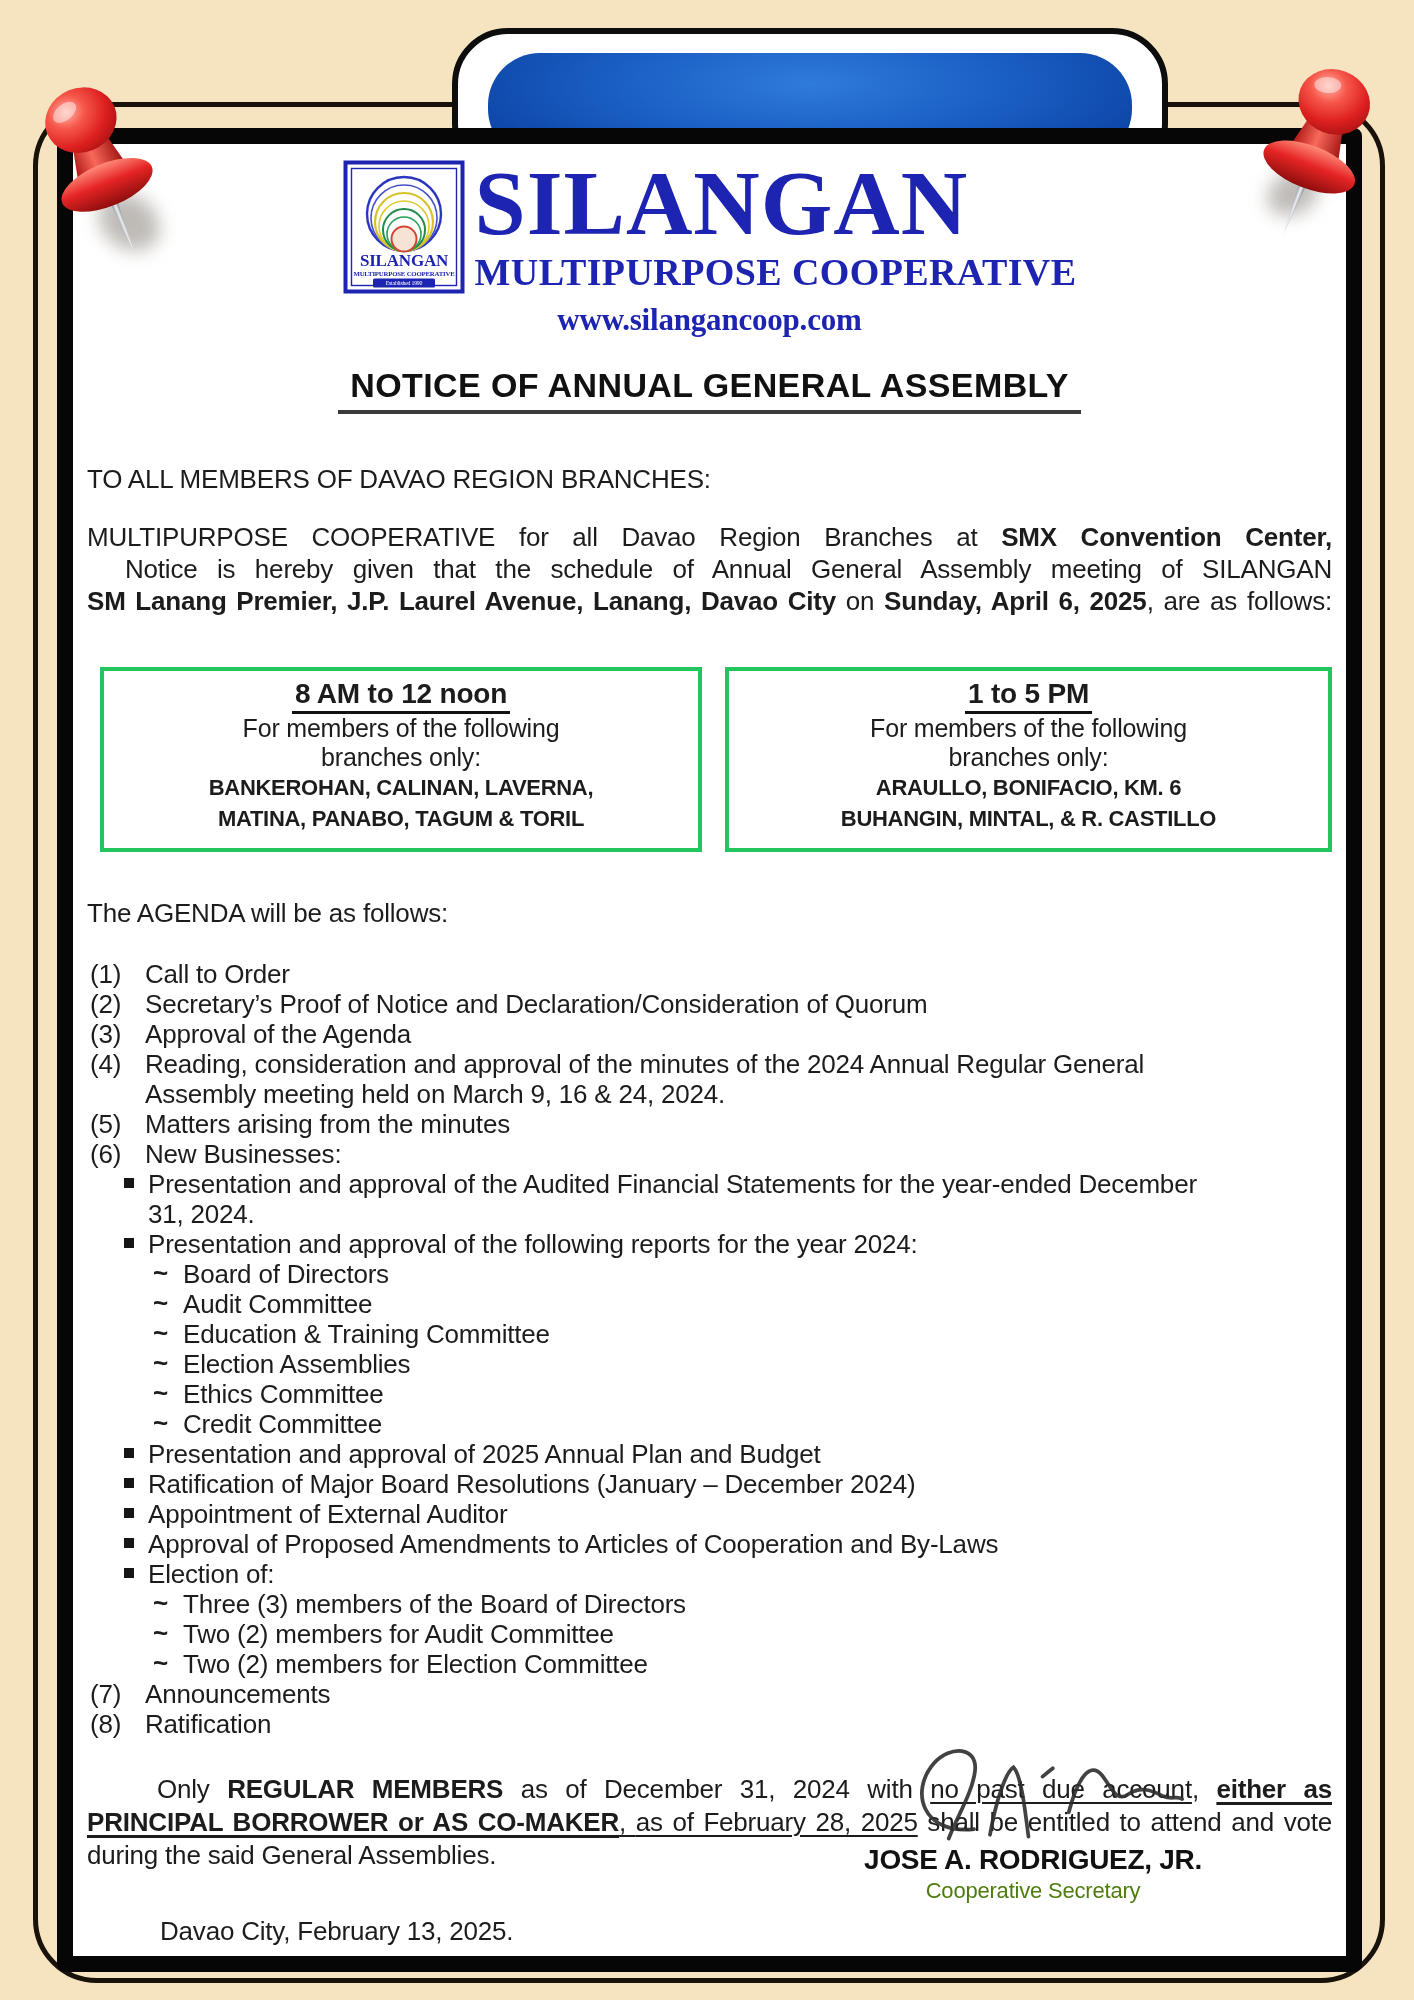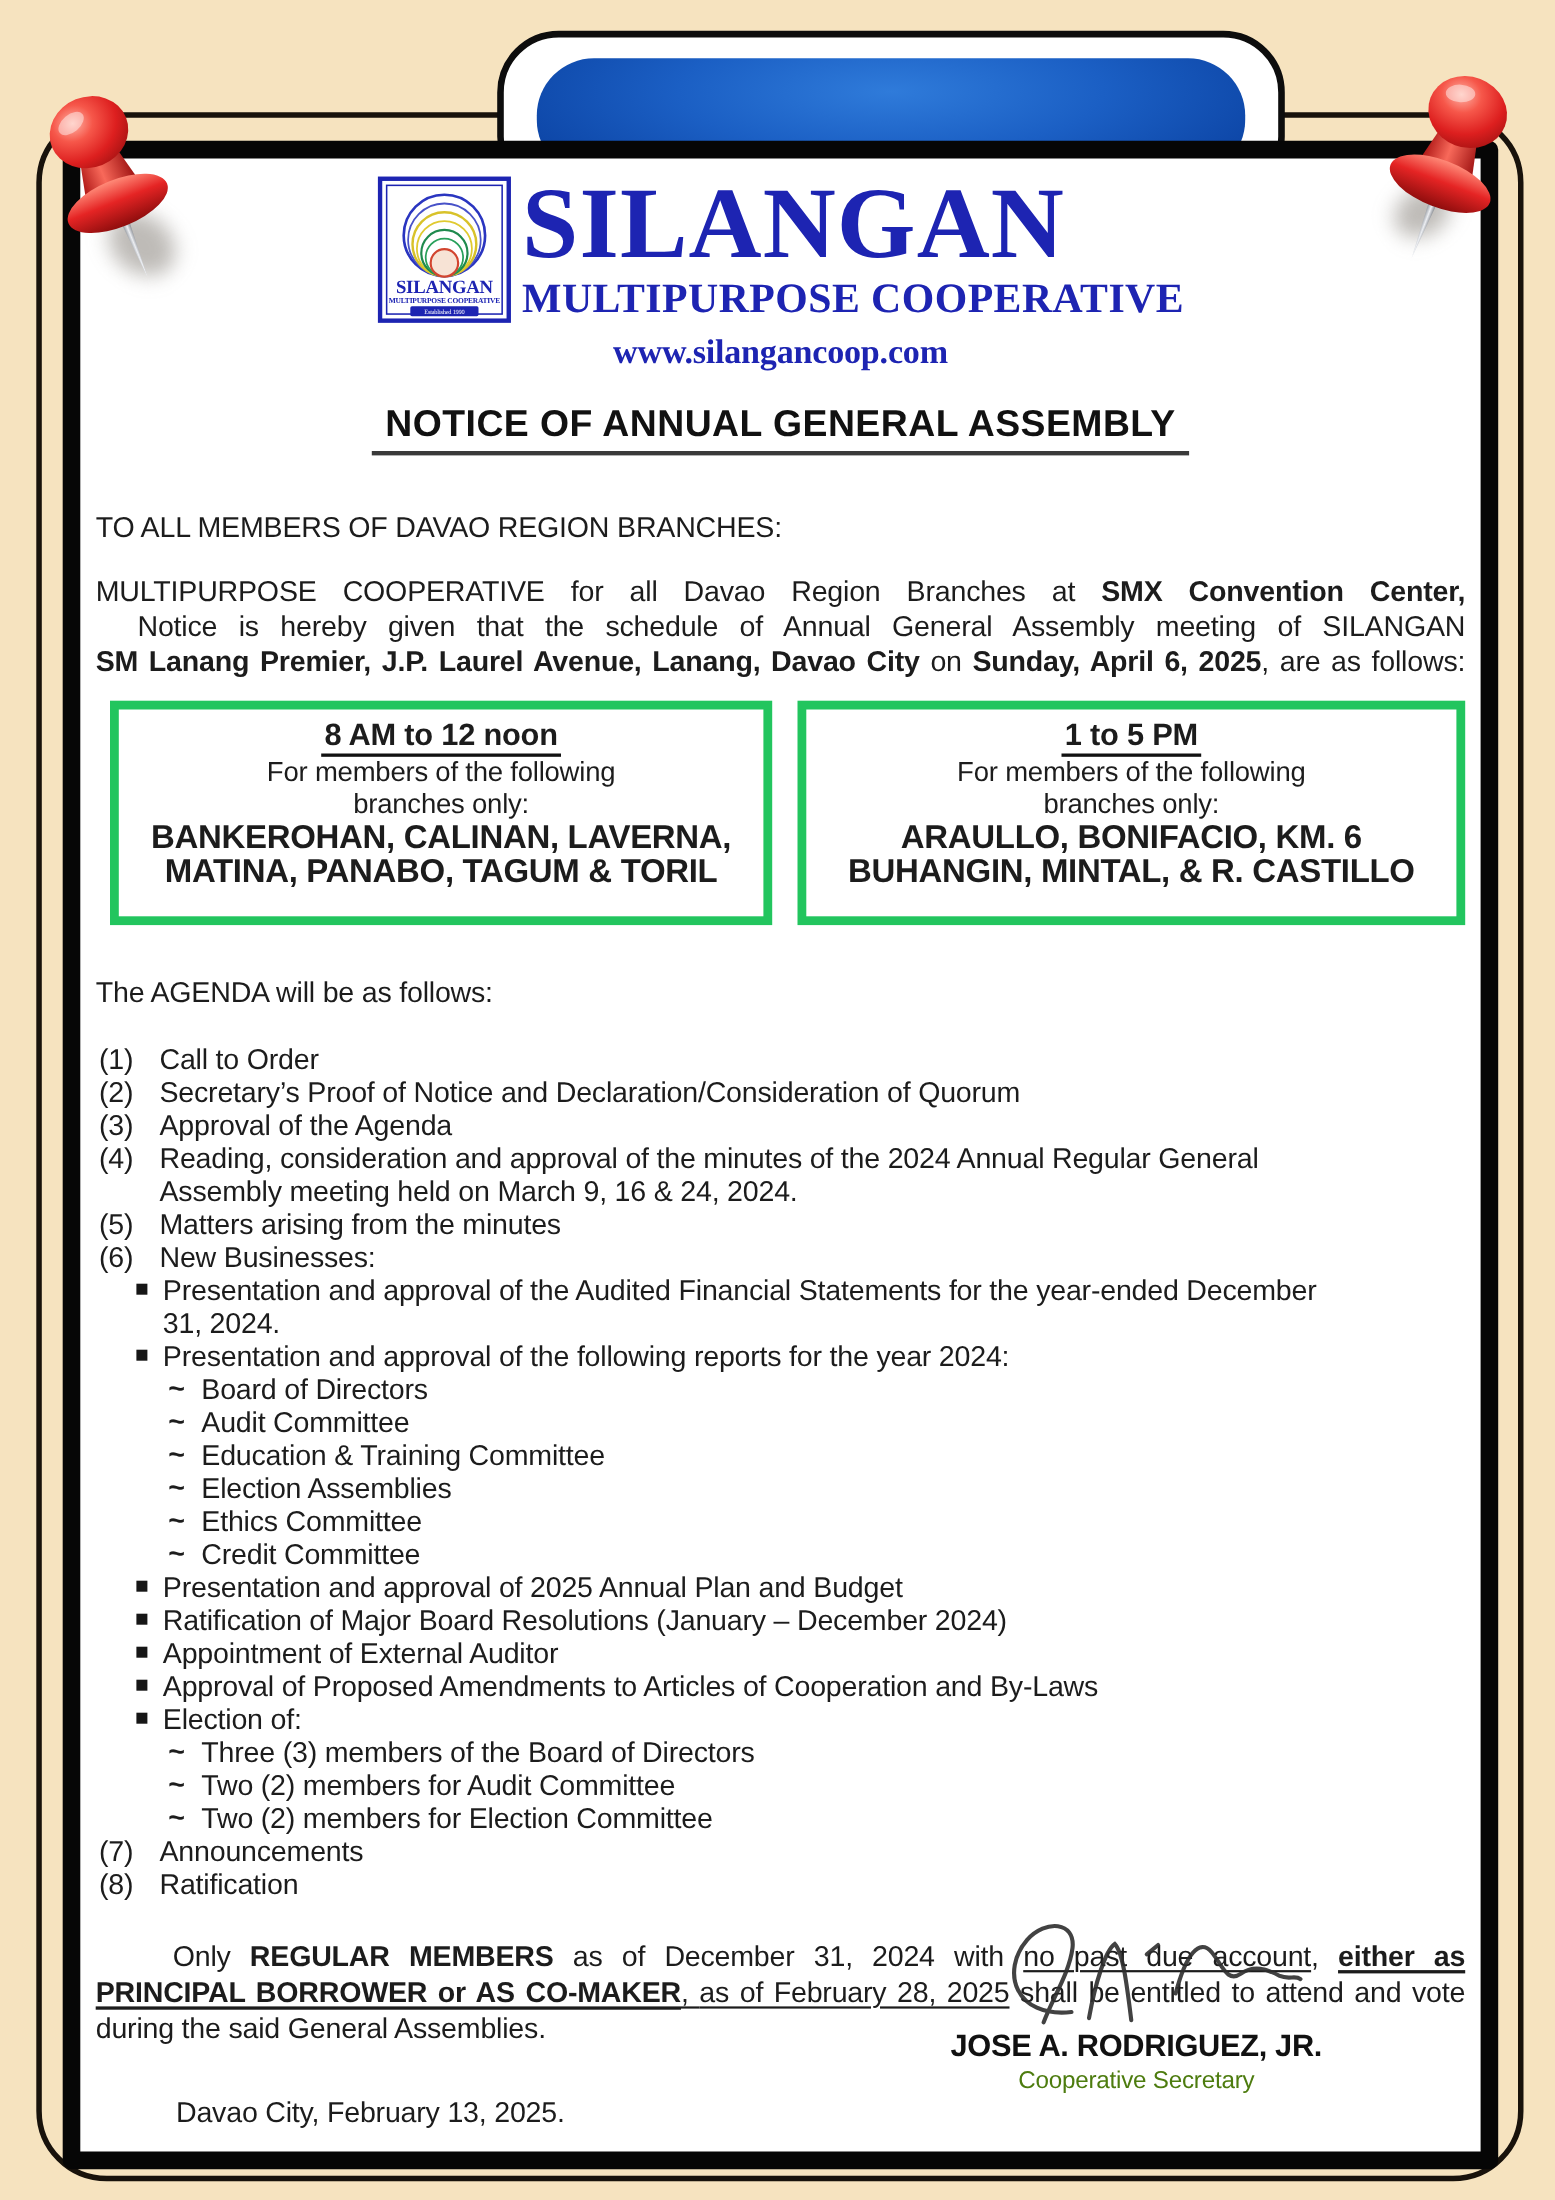--- a/index.html
+++ b/index.html
@@ -42,27 +42,27 @@
   .jline { text-align:justify; text-align-last:justify; line-height:32px; }
   .jline.first { text-indent:38px; }
   .lline { text-align:left; line-height:32px; }
   .b { font-weight:bold; }
   .u { text-decoration:underline; text-underline-offset:4px; text-decoration-thickness:2px; }
   .bu { font-weight:bold; text-decoration:underline; text-underline-offset:4px; text-decoration-thickness:2.5px; }
   .intro { margin-top:26px; }
 
   
   .boxes { display:flex; gap:23px; margin:20px 0 0 13px; }
-  .sched-box { border:8px solid #22c55e; box-sizing:border-box; text-align:center; padding:7px 4px 25px; background:#fff; }
+  .sched-box { border:4px solid #22c55e; box-sizing:border-box; text-align:center; padding:7px 4px 14px; background:#fff;margin-top:30px; }
   .sched-box.left { width:602px; }
   .sched-box.right { width:607px; }
   .box-time { display:inline-block; font-weight:bold; font-size:28px; line-height:32px;
     border-bottom:3px solid #111; padding:0 3px 1px; }
   .box-line { font-size:25px; line-height:29px; }
-  .box-branches { font-weight:bold; font-size:30px; line-height:31px; letter-spacing:-0.3px; }
+  .box-branches { font-weight:bold; font-size:22px; line-height:31px; letter-spacing:-0.3px; }
 
   .agenda-heading { margin-top:46px; font-size:26px; }
   .agenda { margin-top:30px; font-size:26px; }
   .row { display:flex; align-items:flex-start; line-height:30px; }
   .m-num { flex:0 0 58px; padding-left:3px; box-sizing:border-box; }
   .row.sq { padding-left:37px; }
   .m-sq { flex:0 0 24px; position:relative; top:9px; }
   .sqr { display:block; width:10px; height:10px; background:#161616; }
   .row.tl { padding-left:66px; }
   .m-tl { flex:0 0 30px; font-weight:bold; position:relative; top:-1px; }

